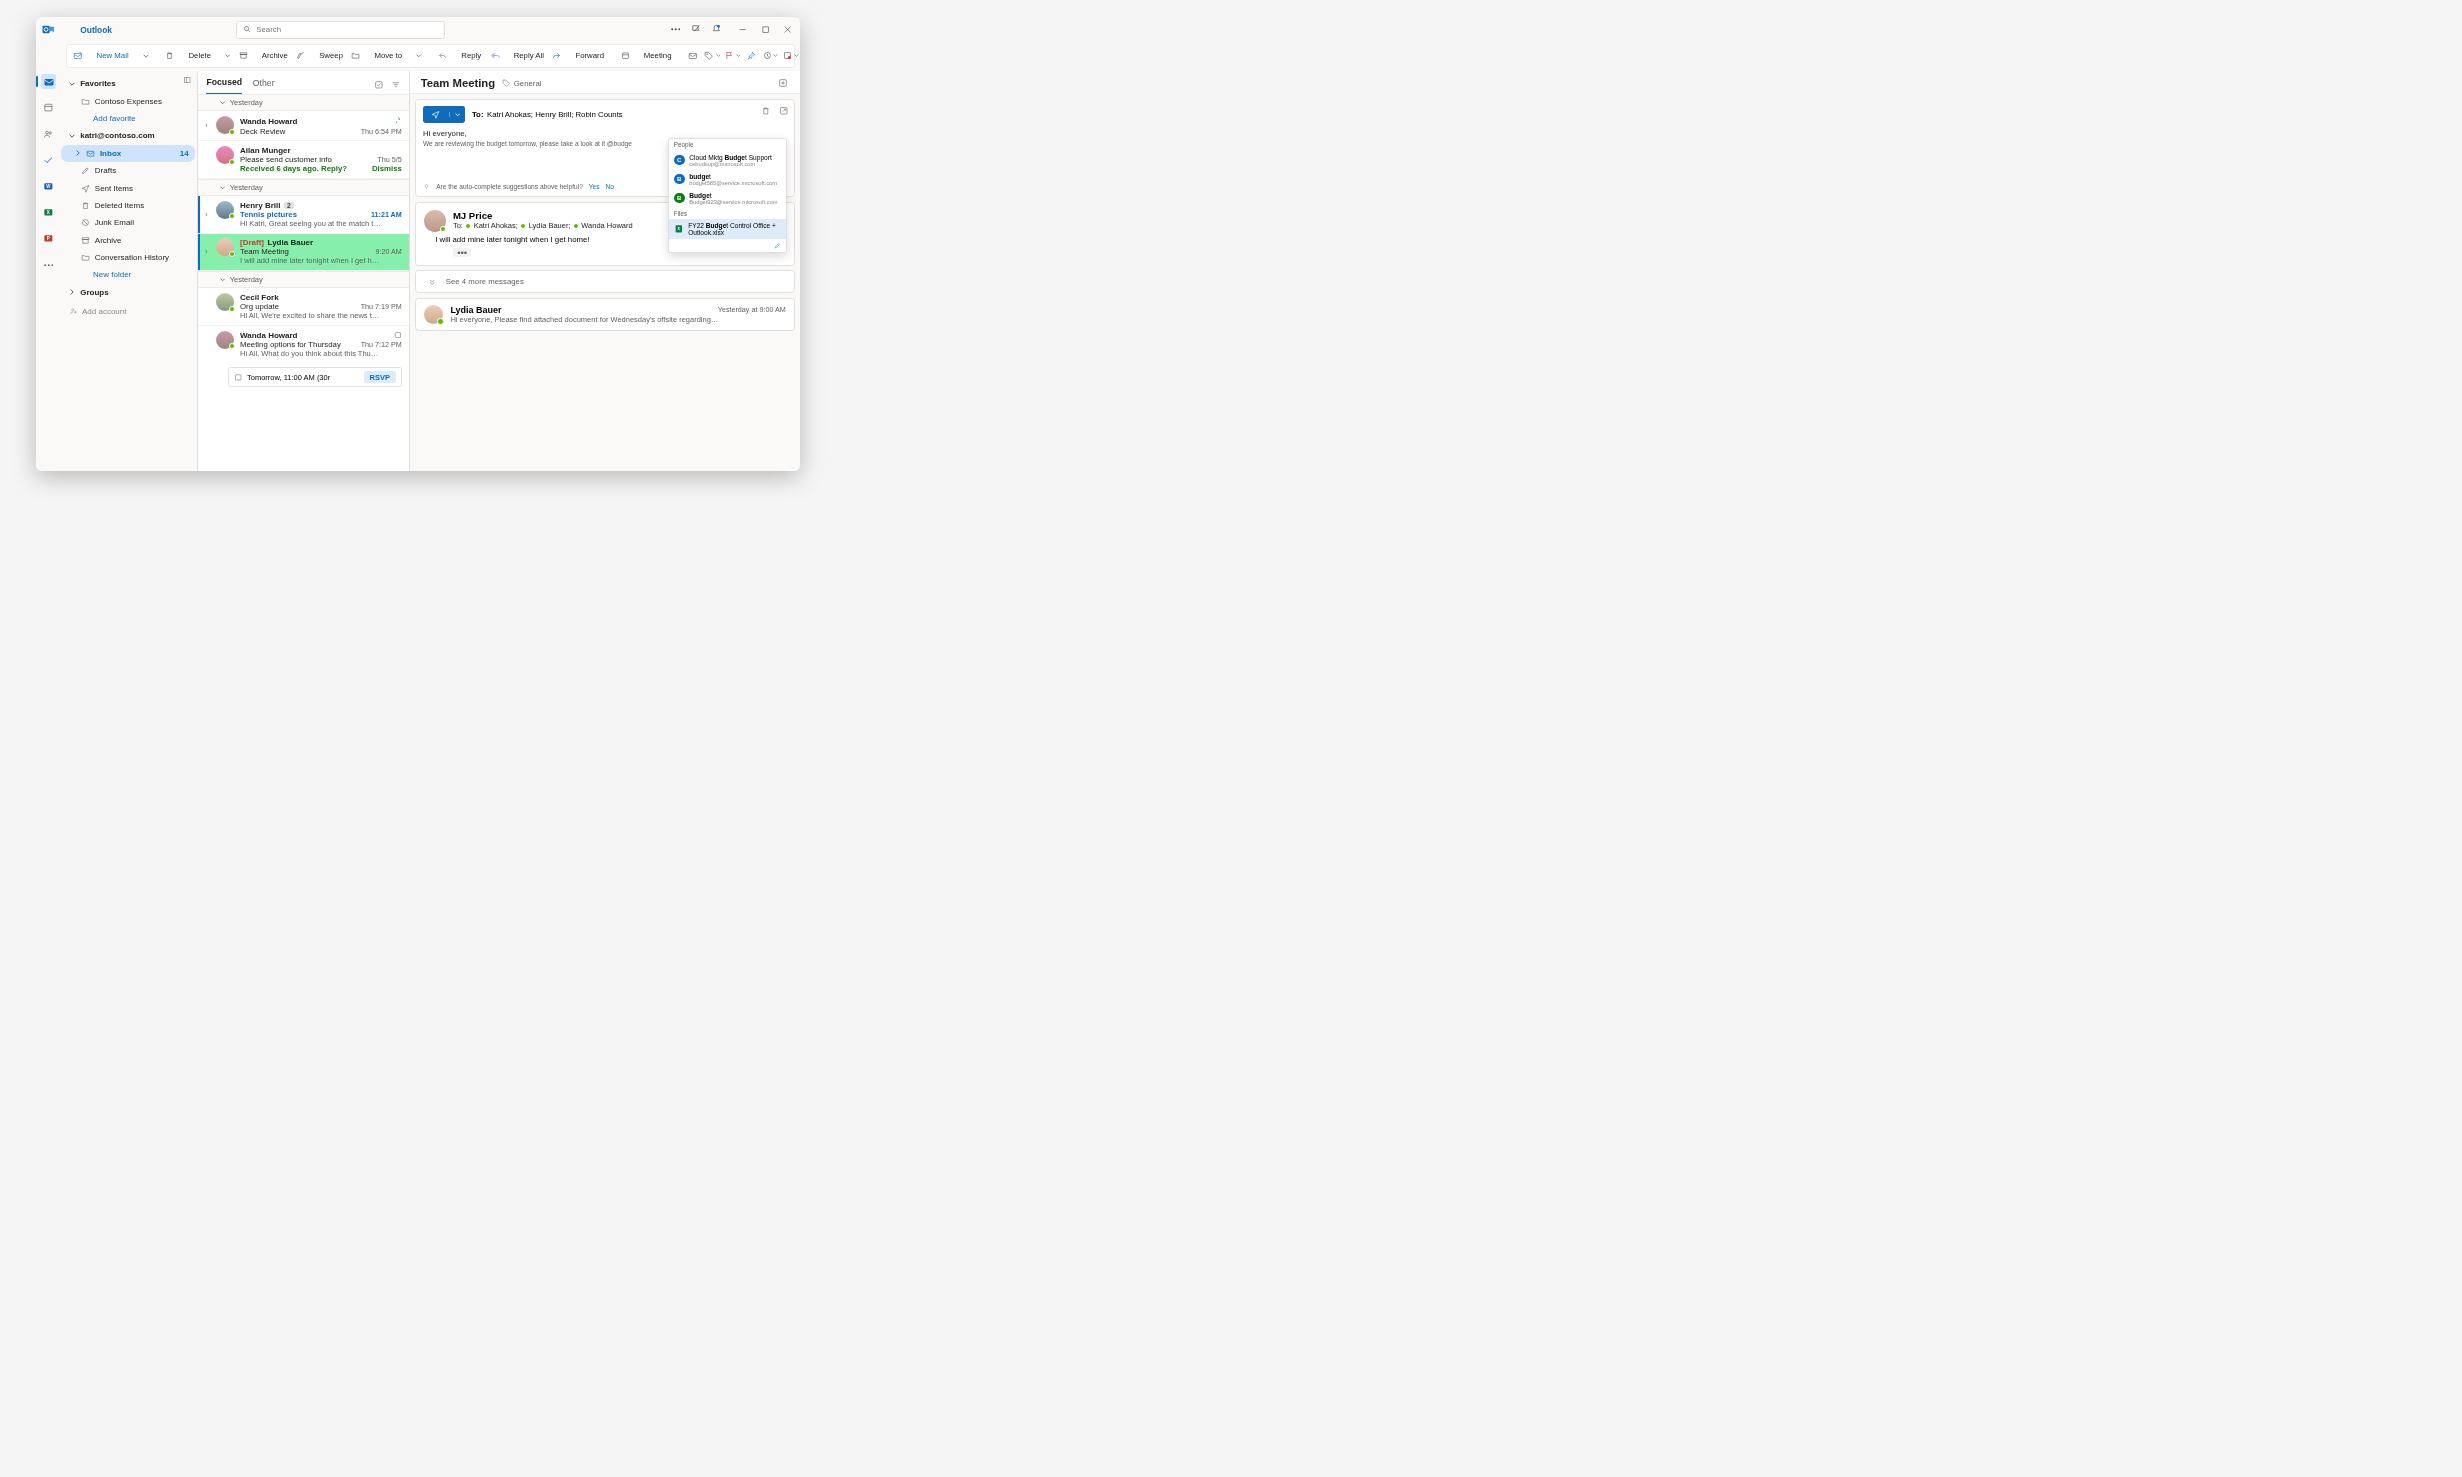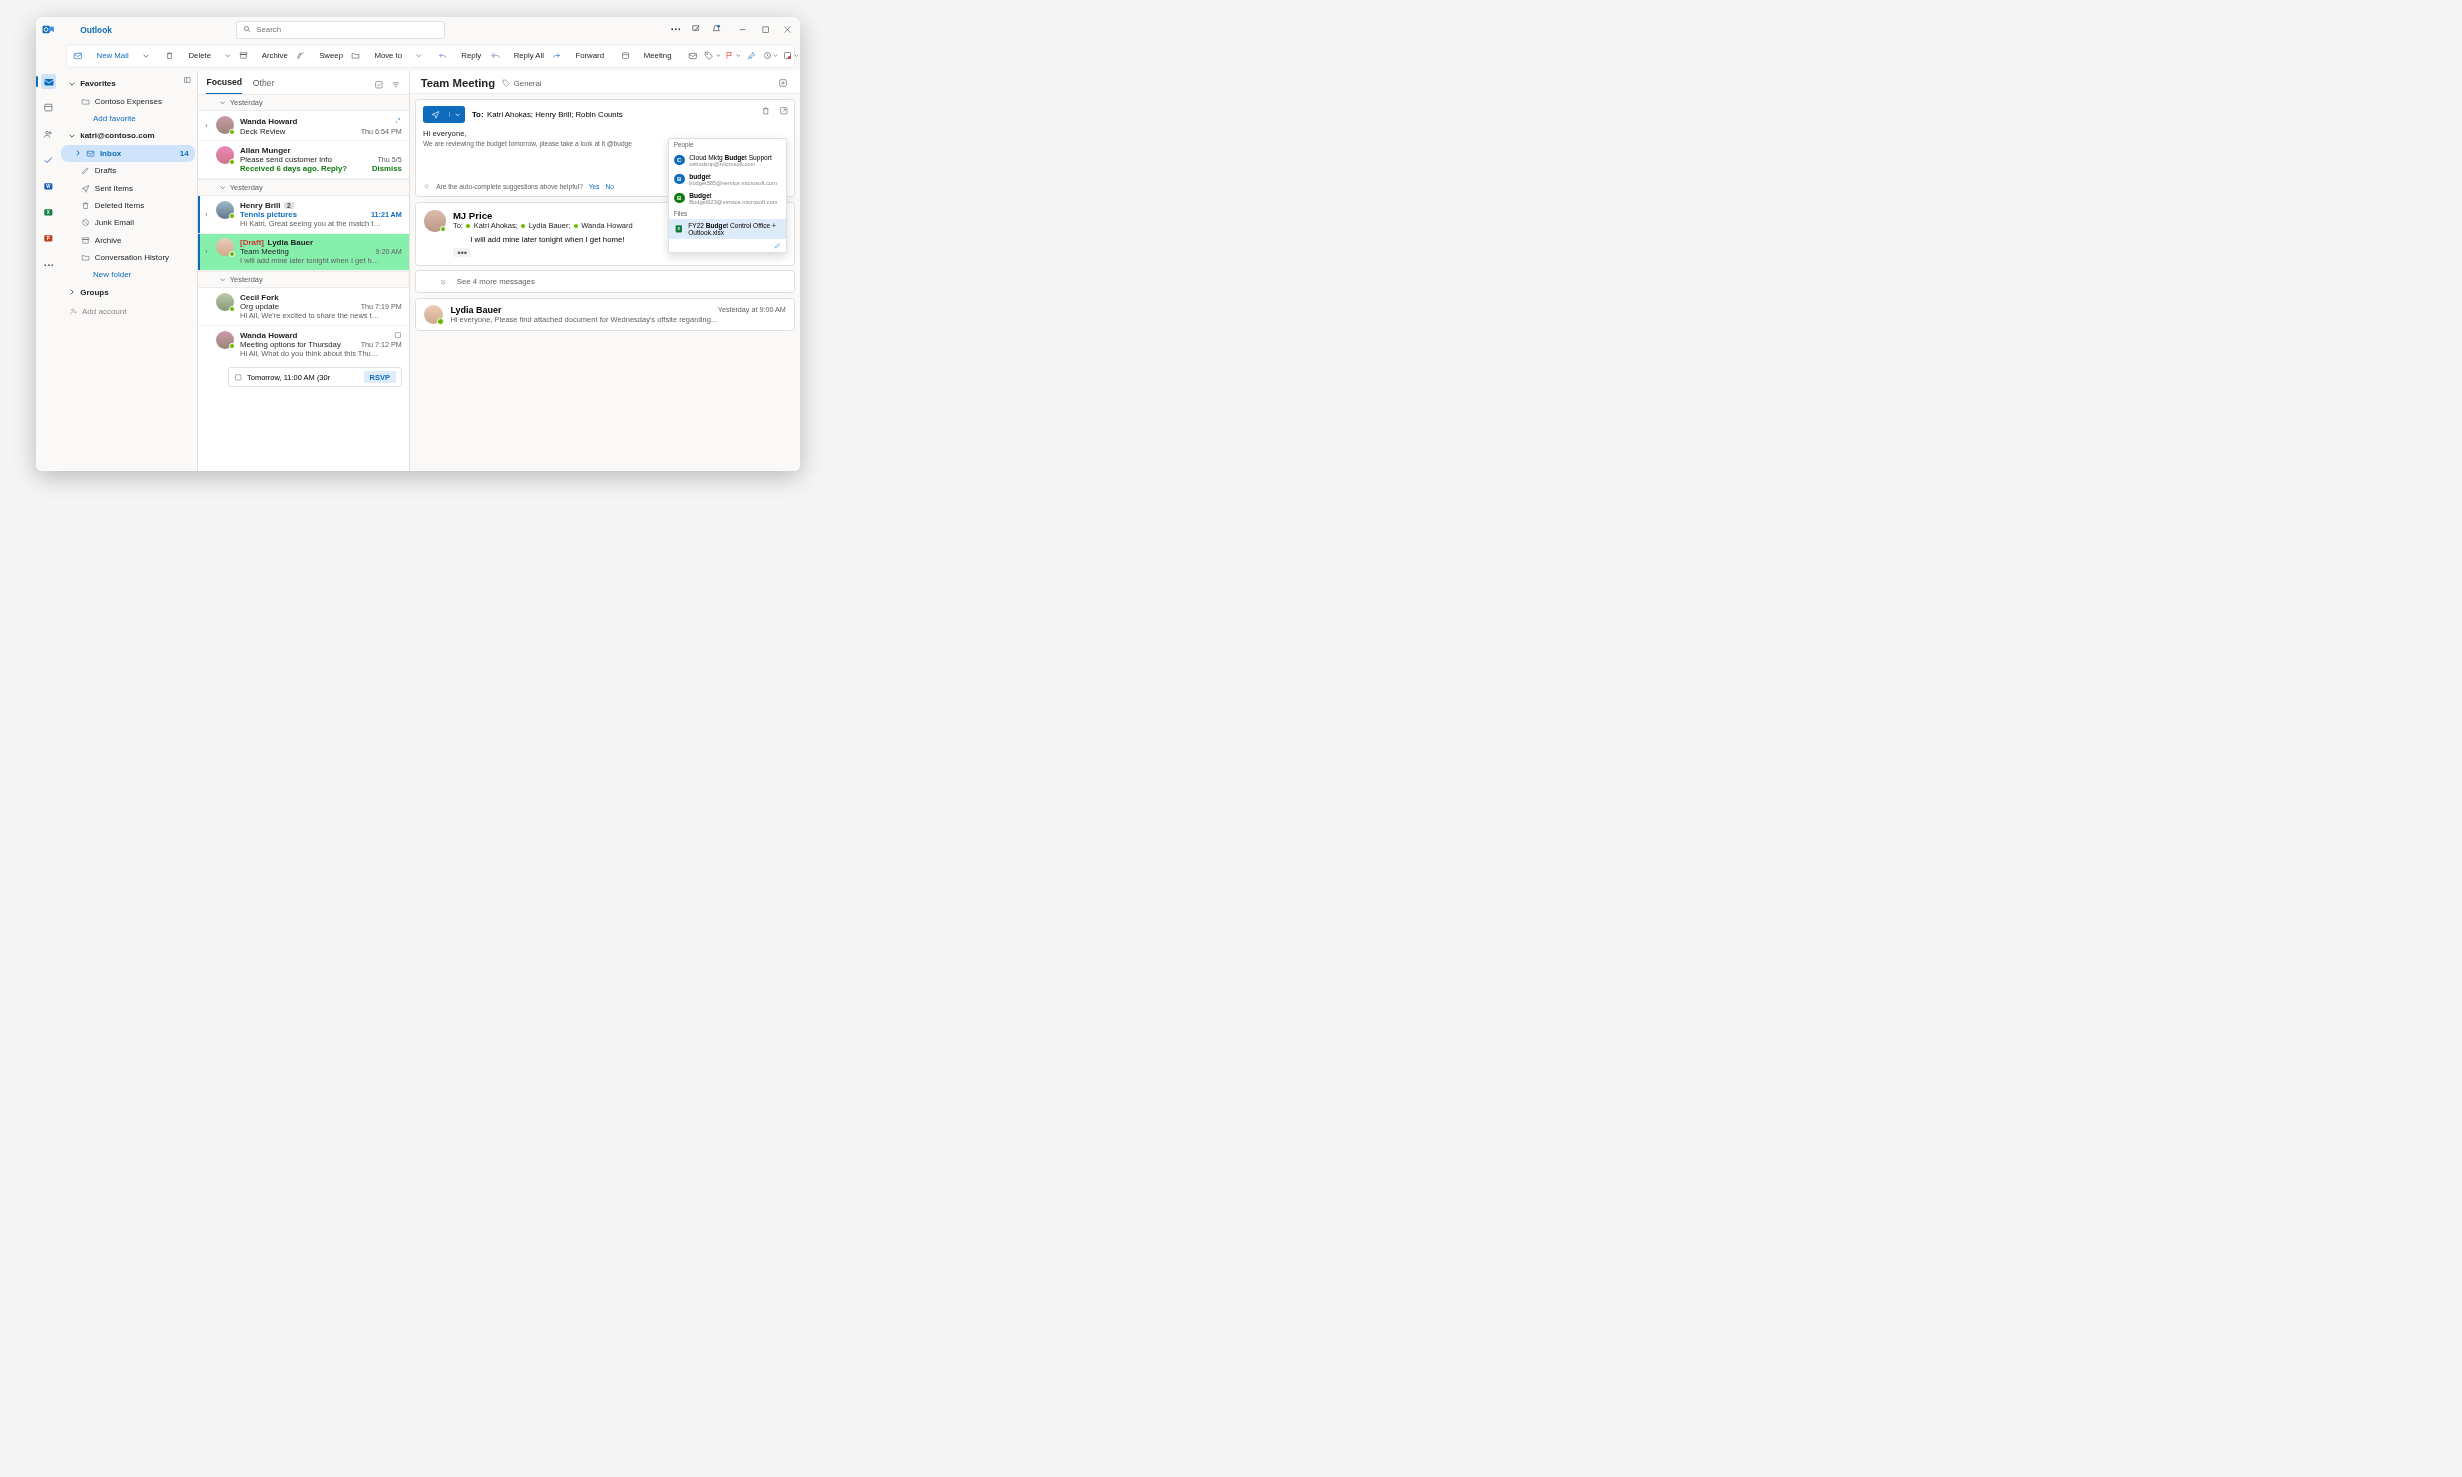--- a/index.html
+++ b/index.html
@@ -112,25 +112,25 @@
   .suggest .edit{display:flex;justify-content:flex-end;padding:2.4px 4.8px;}
 
   .rmsg { background: #fff; margin: 0 4.8px 4.8px 4.8px; border-radius: 3.6px; border: 0.6px solid #e1dfdd; padding: 7.2px 8.4px; }
   .rmsg .hdr { display: flex; gap: 7.2px; }
   .rmsg .avatar { width: 21.5px; height: 21.5px; border-radius: 50%; background: #bbb; position: relative; }
   .rmsg .avatar .presence { width: 6.6px; height: 6.6px; border-radius: 50%; background: #6bb700; border: 1.2px solid #fff; position: absolute; bottom: -0.6px; right: -0.6px; }
   .rmsg .info { flex: 1; }
   .rmsg .name { font-size: 9.6px; font-weight: 600; }
   .rmsg .line { font-size: 7.5px; color: #242424; display: flex; gap: 2.4px; flex-wrap: wrap; align-items:center;}
   .rmsg .time { color: #616161; font-size: 7.2px; }
-  .rmsg .text { font-size: 7.8px; margin-left: 46px; margin-top: 3.6px; }
+  .rmsg .text { font-size: 7.8px; margin-left: 11px; margin-top: 3.6px; }
   .rmsg .more { margin-left: 29px; margin-top: 3.6px; background: #f3f2f1; border-radius: 1.8px; width: 18px; height: 9.6px; display: flex; align-items: center; justify-content: center; color:#616161;}
   .rmsg.collapsed { padding: 6px 8.4px; display: flex; align-items: center; gap: 7.2px; }
   .rmsg.collapsed .preview { flex: 1; font-size: 7.5px; color: #616161; white-space:nowrap; overflow:hidden; text-overflow:ellipsis;}
-  .seemore { background: #fff; margin: 0 4.8px 4.8px 4.8px; border-radius: 3.6px; border: 0.6px solid #e1dfdd; padding: 6px 23px; display: flex; align-items: center; gap: 9.6px; font-size: 7.8px; color: #616161; cursor: pointer; }
+  .seemore { background: #fff; margin: 0 4.8px 4.8px 4.8px; border-radius: 3.6px; border: 0.6px solid #e1dfdd; padding: 6px 12px; display: flex; align-items: center; gap: 9.6px; font-size: 7.8px; color: #616161; cursor: pointer; }
 
   .pres-dot{width:6px;height:6px;border-radius:50%;background:#6bb700;display:inline-block;border:0.6px solid #fff;}
 </style>
 </head>
 <body>
 
 <div class="app">
 
   <div class="titlebar">
     <span class="logo">

